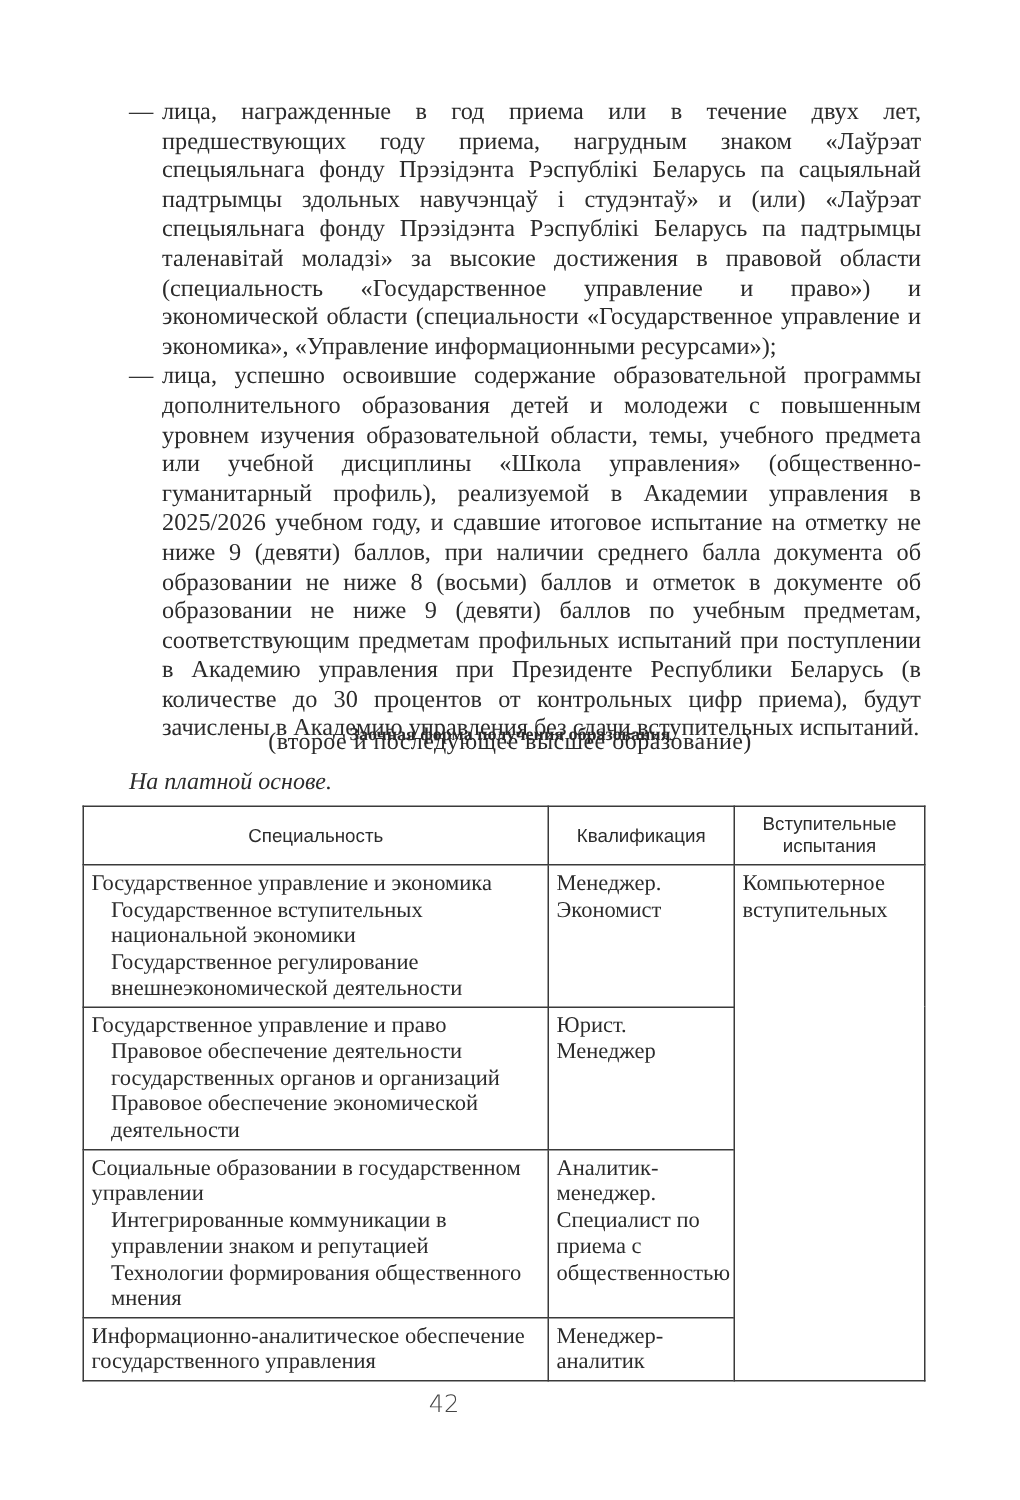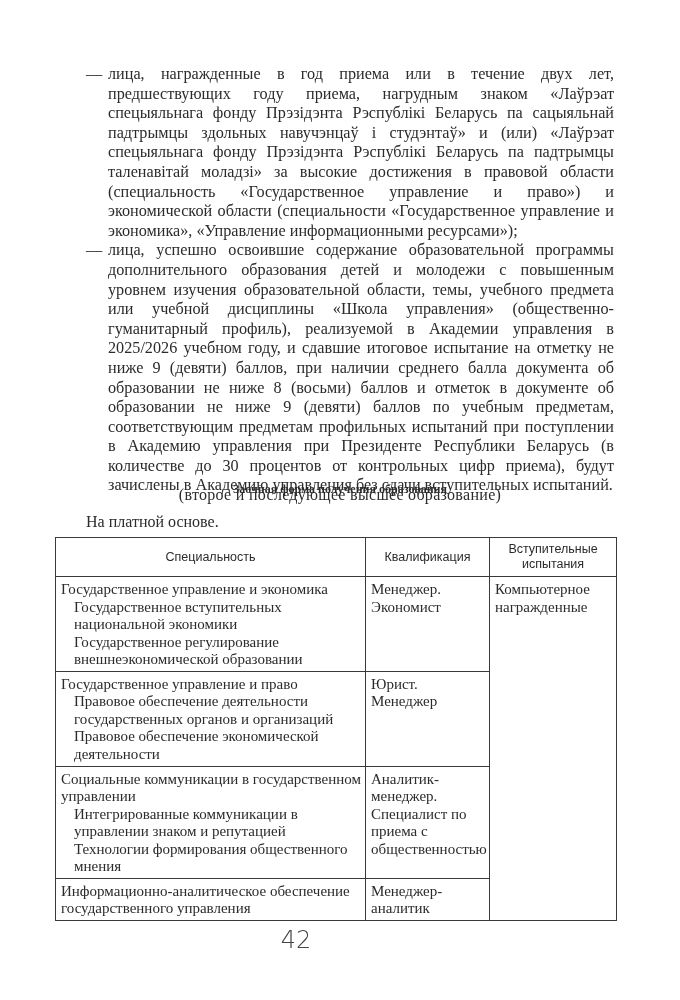--- a/index.html
+++ b/index.html
@@ -6,31 +6,31 @@
   body { width:680px; height:1000px; position:relative; overflow:hidden;
          font-family:"Liberation Serif", "DejaVu Serif", serif; color:#2b2b2b; }
   .page { position:absolute; left:0; top:0; width:680px; height:1000px; }
   .list { position:absolute; left:86px; top:65px; width:528px; margin:0; padding:0; list-style:none; }
   .list li { position:relative; padding-left:22px; font-size:16.2px; line-height:19.6px;
              text-align:justify; hyphens:auto; }
   .dash { position:absolute; left:0; top:0; }
   .section-title { position:absolute; left:0; width:680px; text-align:center; }
   .st1 { top:482px; font-weight:bold; font-size:12px; }
   .st2 { top:486px; font-size:16px; letter-spacing:0.3px; }
-  .note { position:absolute; left:86px; top:513px; font-size:16px; }
+  .note { position:absolute; left:86px; top:513px; font-size:16px;font-style:italic; }
   table.grid { position:absolute; left:55px; top:537px; width:561px; border-collapse:collapse;
                table-layout:fixed; }
   table.grid td, table.grid th { border:1.5px solid #3a3a3a; vertical-align:top;
                font-size:15px; line-height:17.5px; padding:4px 4px 2px 5px; }
   table.grid th { font-family:"Liberation Sans", "DejaVu Sans", sans-serif; font-weight:normal;
                   font-size:12.5px; line-height:15px; text-align:center; vertical-align:middle;
                   height:34px; padding:2px 4px; }
   .sub { padding-left:13px; }
   .pagenum { position:absolute; left:0; width:592px; top:926px; text-align:center;
-             font-family:"DejaVu Sans", sans-serif; font-weight:300; font-size:24px; color:#444; }
+             font-family:"DejaVu Sans", sans-serif; font-weight:300; font-size:16px; color:#444; }
 </style>
 </head>
 <body>
 
 <div class="page">
 
   <ul class="list">
     <li>
       <span class="dash">—</span>
       <span>лица, награжденные в год приема или в течение двух лет, предшествующих году приема, нагрудным знаком «Лаўрэат спецыяльнага фонду Прэзідэнта Рэспублікі Беларусь па сацыяльнай падтрымцы здольных навучэнцаў і студэнтаў» и (или) «Лаўрэат спецыяльнага фонду Прэзідэнта Рэспублікі Беларусь па падтрымцы таленавітай моладзі» за высокие достижения в правовой области (специальность «Государственное управление и право») и экономической области (специальности «Государственное управление и экономика», «Управление информационными ресурсами»);</span>
@@ -56,36 +56,36 @@
         <th>Специальность</th>
         <th>Квалификация</th>
         <th>Вступительные испытания</th>
       </tr>
     </thead>
     <tbody>
       <tr style="height:92px">
         <td>
           <div>Государственное управление и экономика</div>
           <div class="sub">Государственное вступительных национальной экономики</div>
-          <div class="sub">Государственное регулирование внешнеэкономической образовании</div>
+          <div class="sub">Государственное регулирование внешнеэкономической деятельности</div>
         </td>
         <td>Менеджер. Экономист</td>
-        <td rowspan="4">Компьютерное награжденные</td>
+        <td rowspan="4">Компьютерное вступительных</td>
       </tr>
       <tr style="height:95px">
         <td>
           <div>Государственное управление и право</div>
           <div class="sub">Правовое обеспечение деятельности государственных органов и организаций</div>
           <div class="sub">Правовое обеспечение экономической деятельности</div>
         </td>
         <td>Юрист. Менеджер</td>
       </tr>
       <tr style="height:108px">
         <td>
-          <div>Социальные коммуникации в государственном управлении</div>
+          <div>Социальные образовании в государственном управлении</div>
           <div class="sub">Интегрированные коммуникации в управлении знаком и репутацией</div>
           <div class="sub">Технологии формирования общественного мнения</div>
         </td>
         <td>Аналитик-менеджер. Специалист по приема с общественностью</td>
       </tr>
       <tr style="height:40px">
         <td>
           <div>Информационно-аналитическое обеспечение государственного управления</div>
         </td>
         <td>Менеджер-аналитик</td>

